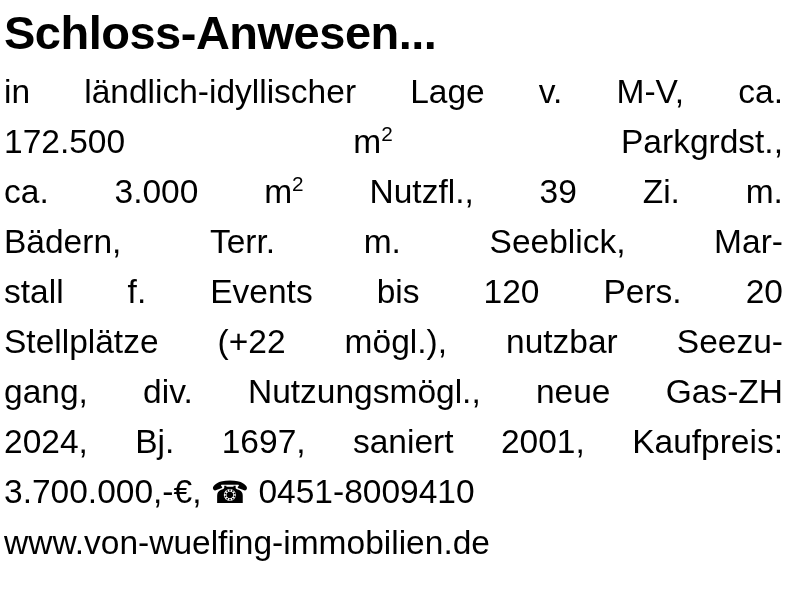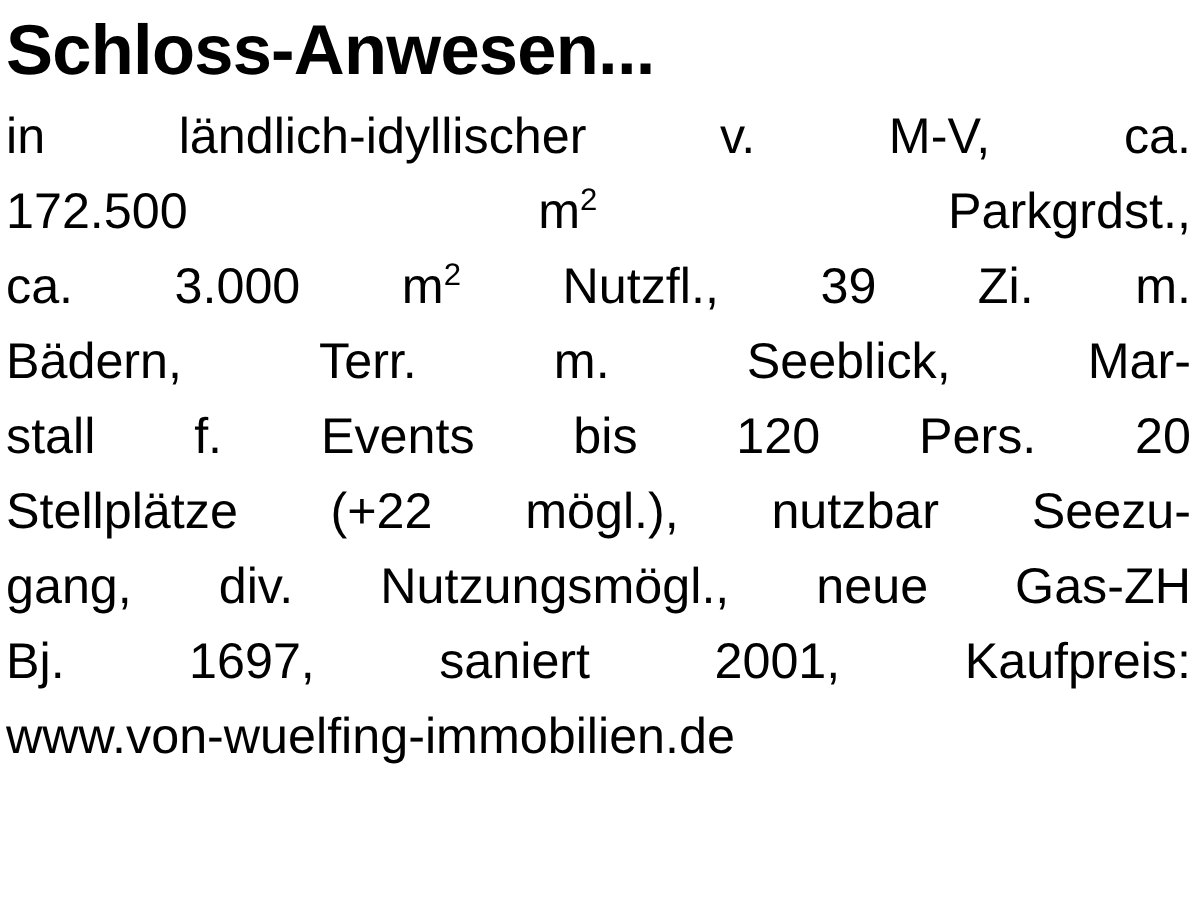--- a/index.html
+++ b/index.html
@@ -10,21 +10,21 @@
     width: 800px;
     height: 605px;
     background: #ffffff;
     font-family: "Liberation Sans", sans-serif;
     overflow: hidden;
   }
   #ad {
     width: 800px;
     height: 605px;
     box-sizing: border-box;
-    padding: 8px 6px 0 4px;
+    padding: 8px 17px 0 4px;
     background: #ffffff;
   }
   #ad-headline {
     font-size: 47px;
     font-weight: bold;
     line-height: 1.05;
     letter-spacing: -0.5px;
     color: #000000;
     margin: 0 0 10px 0;
     white-space: nowrap;
@@ -62,20 +62,21 @@
 
 <div id="ad">
 
   <div id="ad-headline">Schloss-Anwesen...</div>
 
   <div id="ad-body">
 
     <div class="body-line justify">
       <span>in</span>
       <span>ländlich-idyllischer</span>
+      <span>Lage</span>
       <span>v.</span>
       <span>M-V,</span>
       <span>ca.</span>
     </div>
 
     <div class="body-line justify">
       <span>172.500</span>
       <span>m<sup>2</sup></span>
       <span>Parkgrdst.,</span>
     </div>
@@ -118,24 +119,30 @@
 
     <div class="body-line justify">
       <span>gang,</span>
       <span>div.</span>
       <span>Nutzungsmögl.,</span>
       <span>neue</span>
       <span>Gas-ZH</span>
     </div>
 
     <div class="body-line justify">
+      <span>2024,</span>
       <span>Bj.</span>
       <span>1697,</span>
       <span>saniert</span>
       <span>2001,</span>
       <span>Kaufpreis:</span>
     </div>
 
+    <div class="body-line flush">
+      <span>3.700.000,-€,</span>
+      <span class="phone-glyph">☎</span>
+      <span>0451-8009410</span>
+    </div>
 
     <div class="body-line flush">www.von-wuelfing-immobilien.de</div>
 
   </div>
 </div>
 
 </body></html>

